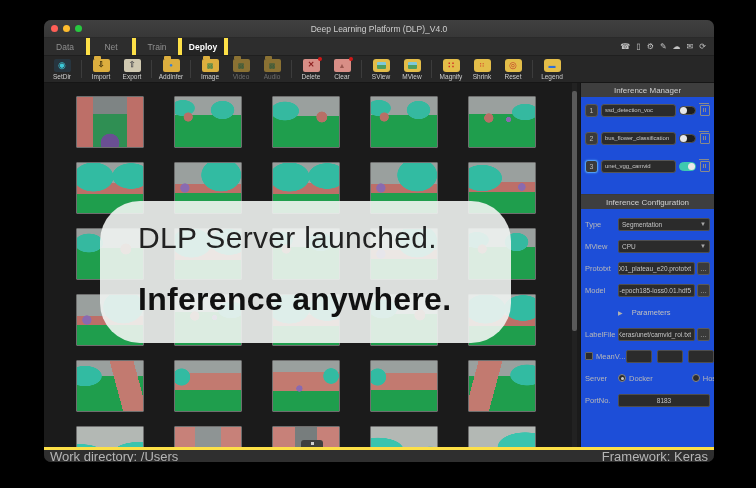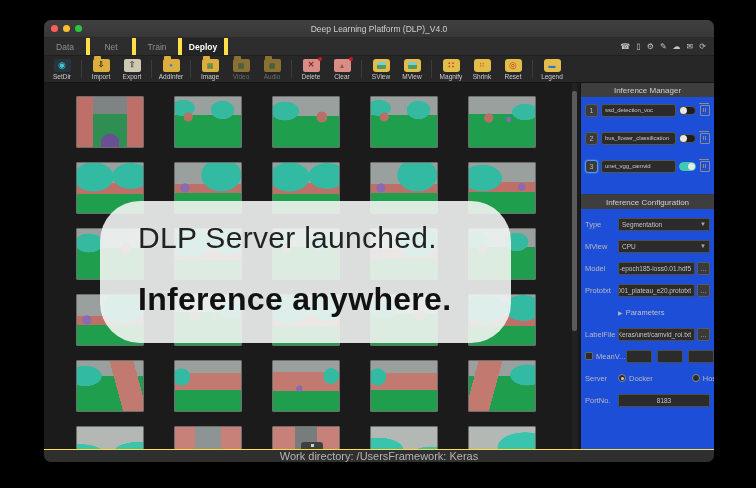--- a/index.html
+++ b/index.html
@@ -163,34 +163,34 @@
   .cfg-row{display:flex;align-items:center;height:18px;}
   .cfg-label{width:33px;flex:0 0 auto;font-size:7.5px;color:#b8b8b8;}
   .field{height:13px;box-sizing:border-box;background:#2b2b2b;border:1px solid #4e4e4e;border-radius:2px;
     display:flex;align-items:center;padding:0 3px;font-size:6.5px;color:#c5c5c5;white-space:nowrap;overflow:hidden;}
   .dropdown{flex:1;justify-content:space-between;}
   .dd-caret{color:#a8a8a8;font-size:6px;}
   .val-right{flex:1;justify-content:flex-end;}
   .val-right span{white-space:nowrap;}
   .browse{width:13px;height:13px;box-sizing:border-box;margin-left:2px;background:#3a3a3a;border:1px solid #5a5a5a;border-radius:2px;
     display:flex;align-items:center;justify-content:center;font-size:7px;color:#bbb;flex:0 0 auto;}
-  .params{padding-left:33px;display:flex;align-items:center;gap:3px;color:#c0c0c0;}
+  .params{padding-left:33px;display:flex;align-items:center;gap:9px;color:#c0c0c0;}
   .params .tri{font-size:6px;color:#b0b0b0;}
   .checkbox{width:8px;height:8px;box-sizing:border-box;border:1px solid #666;background:#2a2a2a;border-radius:1px;flex:0 0 auto;margin-right:3px;}
   .mean-fields{display:flex;gap:5px;flex:1;}
   .mean-fields .field{width:26px;flex:0 0 auto;}
   .radio-group{display:flex;gap:39px;flex:1;}
   .radio{display:flex;align-items:center;gap:3px;}
   .radio .dot{width:8px;height:8px;box-sizing:border-box;border:1px solid #888;border-radius:50%;background:#2c2c2c;position:relative;}
   .radio.sel .dot::after{content:"";position:absolute;left:1.5px;top:1.5px;width:3px;height:3px;border-radius:50%;background:#ccc;}
   .port-field{flex:1;justify-content:center;}
 
   
-  .statusbar{height:12px;background:#2f2f2f;border-top:1px solid #fde047;display:flex;align-items:center;
-    justify-content:center;padding:0 6px;font-size:11px;color:#b5b5b5;flex:0 0 auto;}
+  .statusbar{height:12px;background:#2f2f2f;border-top:3px solid #fde047;display:flex;align-items:center;
+    justify-content:space-between;padding:0 6px;font-size:13px;color:#b5b5b5;flex:0 0 auto;}
 </style>
 </head>
 <body>
 
 <div class="screen">
   <div class="window">
 
     <div class="titlebar">
       <div class="lights">
         <div class="light l-close"></div>
@@ -369,30 +369,30 @@
             </div>
           </div>
           <div class="cfg-row">
             <div class="cfg-label">MView</div>
             <div class="field dropdown">
               <span>CPU</span>
               <span class="dd-caret">▼</span>
             </div>
           </div>
           <div class="cfg-row">
+            <div class="cfg-label">Prototxt</div>
+            <div class="field val-right" style="flex:1">
+              <span>n_lr001_plateau_e20.prototxt</span>
+            </div>
+            <div class="browse">…</div>
+          </div>
+          <div class="cfg-row">
             <div class="cfg-label">Model</div>
             <div class="field val-right" style="flex:1">
               <span>st_pil-epoch185-loss0.01.hdf5</span>
-            </div>
-            <div class="browse">…</div>
-          </div>
-          <div class="cfg-row">
-            <div class="cfg-label">Prototxt</div>
-            <div class="field val-right" style="flex:1">
-              <span>n_lr001_plateau_e20.prototxt</span>
             </div>
             <div class="browse">…</div>
           </div>
           <div class="cfg-row params">
             <span class="tri">▶</span>
             <span>Parameters</span>
           </div>
           <div class="cfg-row">
             <div class="cfg-label">LabelFile</div>
             <div class="field val-right" style="flex:1">

